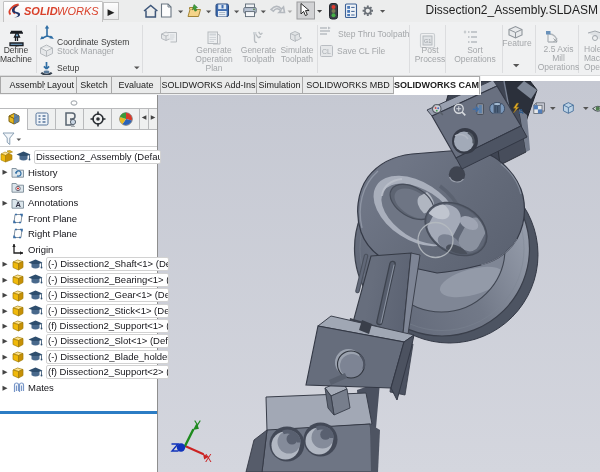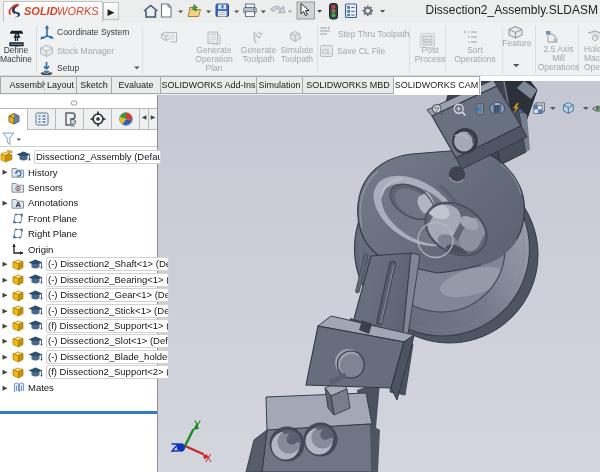--- a/index.html
+++ b/index.html
@@ -7,21 +7,21 @@
 #logo{left:3px;top:1px;width:100px;height:29px;background:linear-gradient(#ffffff,#e9e9ea);border:1px solid #c2c2c2;border-radius:1px;position:absolute}
 #arrbtn{left:103px;top:2px;width:16px;height:18px;position:absolute;color:#222;font-size:9px;text-align:center;line-height:18px}
 #title{right:2px;top:3px;position:absolute;font-size:12px;color:#222;white-space:nowrap}
 #ribbon{left:0;top:22px;width:600px;height:54px;background:#f0f1f2;border-bottom:1px solid #d9dadb;position:absolute;z-index:4;overflow:hidden}
 .rsep{position:absolute;top:3px;width:1px;height:48px;background:#dcdddf}
 .rlab{position:absolute;font-size:8.5px;color:#a4a7aa;text-align:center;line-height:9px;white-space:nowrap}
 .rdark{color:#3b3b3b}
 #tabrow{left:0;top:76px;width:481px;height:19px;position:absolute;font-size:9px;z-index:5;background:#f0f1f2}
 .tab{position:absolute;top:0;height:18px;background:#eaebeb;border:1px solid #a9a9a9;border-left:none;color:#1b1b1b;text-align:center;line-height:16px;white-space:nowrap}
 .tab.first{border-left:1px solid #a9a9a9}
-.tab.active{background:#fff;font-weight:normal;border-bottom:1px solid #fff;height:19px}
+.tab.active{background:#fff;font-weight:bold;border-bottom:1px solid #fff;height:19px}
 #panel{left:0;top:95px;width:158px;height:377px;background:#fff;border-right:1px solid #8e8e8e;position:absolute;z-index:6}
 #ptabs{position:absolute;left:0;top:13px;width:157px;height:22px;border-top:1px solid #b9babc;border-bottom:1px solid #b9babc;background:#eff0f0}
 .ptab{position:absolute;top:0;height:21px;width:28px;border-right:1px solid #b9babc;text-align:center;padding-top:2px}
 .ptab.act{background:#fff}
 #filter{position:absolute;left:0;top:36px;width:157px;height:16px;border-bottom:1px solid #cfd0d1}
 #tree{position:absolute;left:0;top:54px;width:172px}
 .trow{height:15.4px;display:flex;align-items:center;font-size:9.5px;color:#15151a;white-space:nowrap}
 .arr{width:11px;text-align:left;padding-left:2.5px;font-size:6.5px;color:#444;flex:none}
 .noarr{width:11px;flex:none}
 .ticon{flex:none;margin-right:3px}
@@ -168,21 +168,21 @@
  </svg>
  <div class="rsep" style="left:36px"></div>
  <div class="rsep" style="left:142px"></div>
  <div class="rsep" style="left:317px"></div>
  <div class="rsep" style="left:409px"></div>
  <div class="rsep" style="left:445px"></div>
  <div class="rsep" style="left:502px"></div>
  <div class="rsep" style="left:535px"></div>
  <div class="rsep" style="left:578px"></div>
  <div class="rlab rdark" style="left:-10px;top:24px;width:52px">Define<br>Machine</div>
- <div class="rlab rdark" style="left:57px;top:6px;text-align:right">Coordinate System</div>
+ <div class="rlab rdark" style="left:57px;top:16px;text-align:right">Coordinate System</div>
  <div class="rlab" style="left:57px;top:24.5px;text-align:left">Stock Manager</div>
  <div class="rlab rdark" style="left:57px;top:42px;text-align:left">Setup</div>
  <div class="rlab" style="left:188px;top:23.5px;width:52px">Generate<br>Operation<br>Plan</div>
  <div class="rlab" style="left:232px;top:23.5px;width:53px">Generate<br>Toolpath</div>
  <div class="rlab" style="left:271px;top:23.5px;width:52px">Simulate<br>Toolpath</div>
  <div class="rlab" style="left:338px;top:7.8px;text-align:center">Step Thru Toolpath</div>
  <div class="rlab" style="left:337px;top:24.8px;text-align:left">Save CL File</div>
  <div class="rlab" style="left:404px;top:24px;width:52px">Post<br>Process</div>
  <div class="rlab" style="left:449px;top:24px;width:52px">Sort<br>Operations</div>
  <div class="rlab" style="left:491px;top:16.8px;width:52px">Feature</div>

